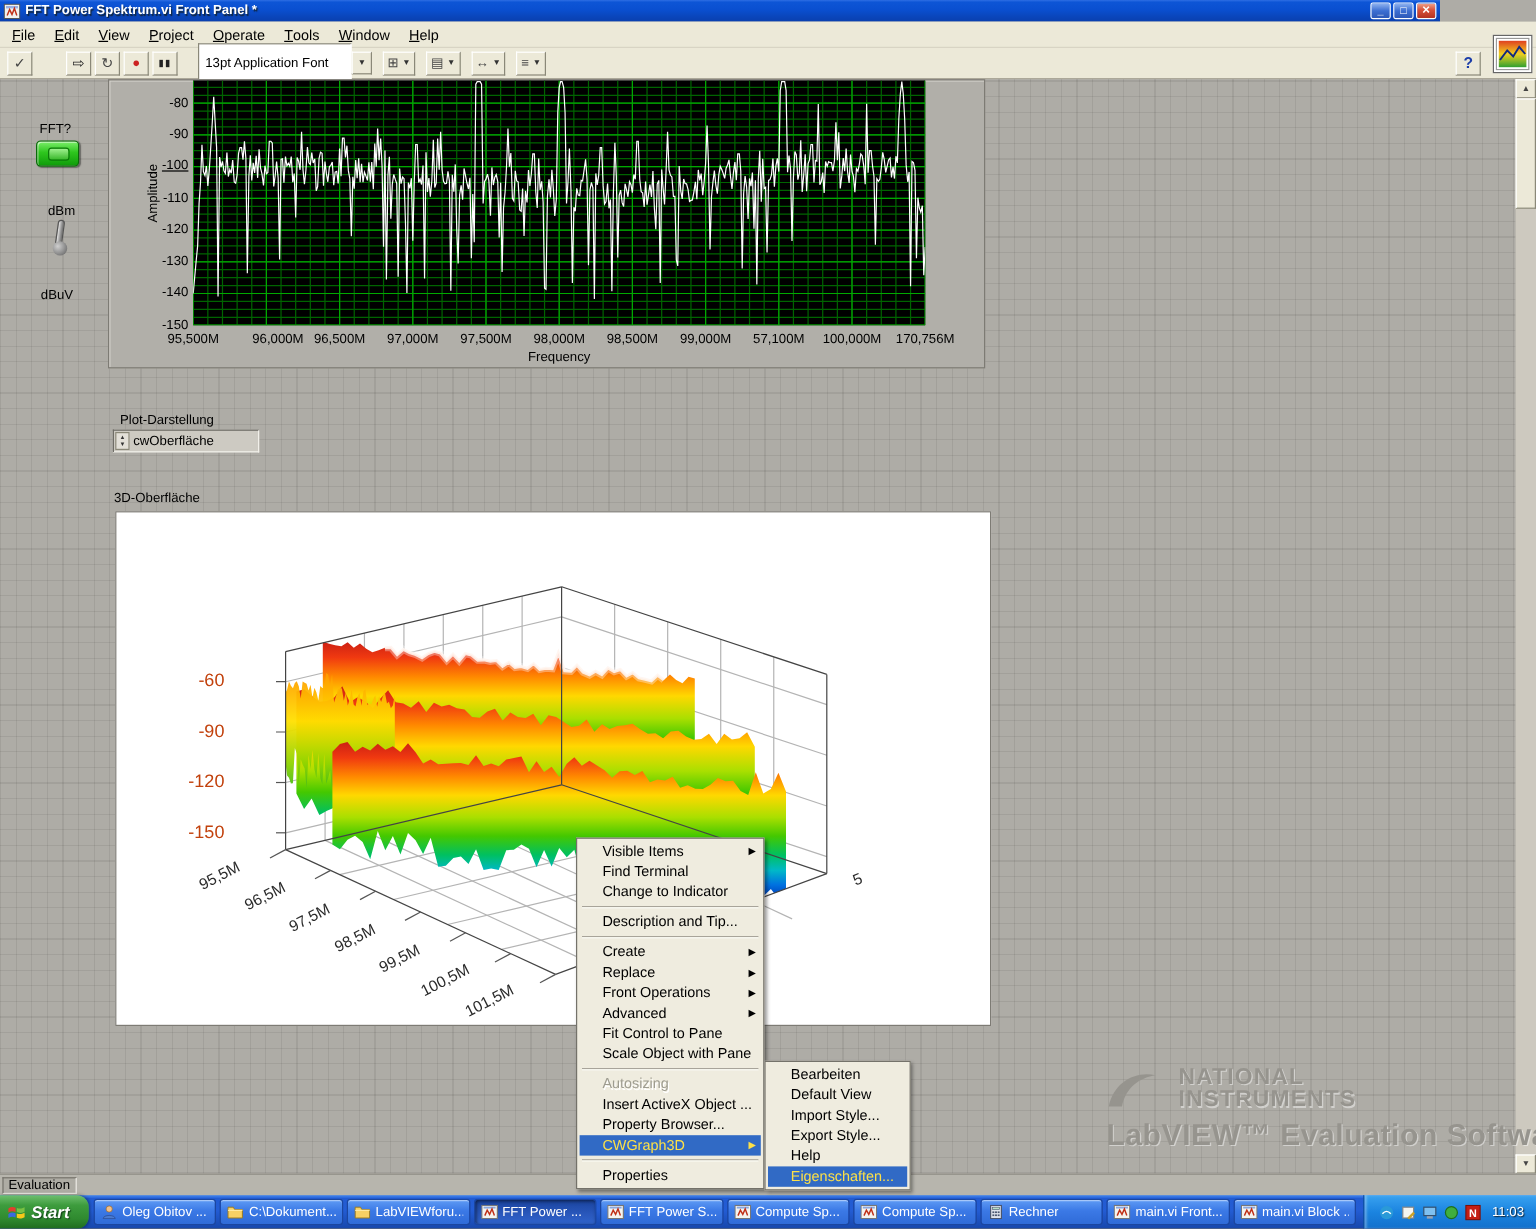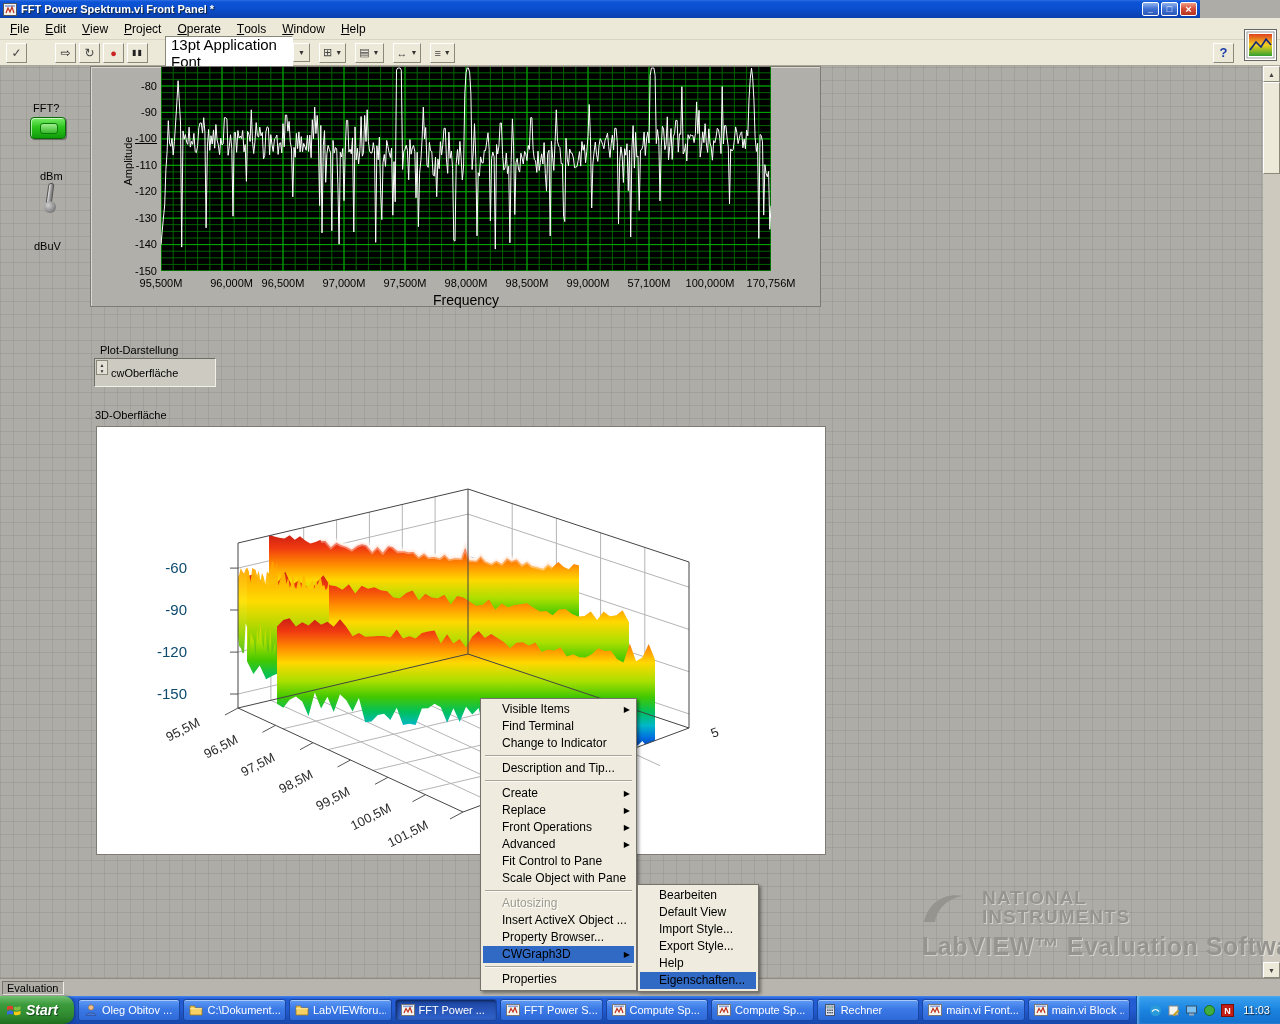--- a/index.html
+++ b/index.html
@@ -27,21 +27,21 @@
   #toolbar{position:absolute;left:0;top:40px;width:1280px;height:26px;background:#ece9d8;border-bottom:1px solid #aca899;
     display:flex;align-items:center;padding-left:6px;gap:3px}
   .tb-btn{width:21px;height:20px;background:#ece9d8;border:1px solid;border-color:#fff #8a8878 #8a8878 #fff;
     display:flex;align-items:center;justify-content:center;font-size:12px;color:#444}
   .tb-btn.run{color:#222}
   .tb-btn.abort{color:#c22;font-size:11px}
   .tb-btn.pause{color:#222;font-size:8px;letter-spacing:1px}
   .tb-gap{width:22px}
   #font-combo{display:flex;align-items:center;margin-left:14px}
   #font-combo .field{width:128px;height:33px;background:#fff;border:1px solid;border-color:#8a8878 #fff #fff #8a8878;
-    font-size:15px;display:flex;align-items:center;padding-left:5px}
+    font-size:11px;display:flex;align-items:center;padding-left:5px}
   #font-combo .drop{width:17px;height:19px;background:#ece9d8;border:1px solid;border-color:#fff #8a8878 #8a8878 #fff;
     display:flex;align-items:center;justify-content:center;font-size:7px;color:#333}
   .tool-combo{display:flex;align-items:center;height:20px;background:#ece9d8;border:1px solid;border-color:#fff #8a8878 #8a8878 #fff;
     padding:0 3px;gap:3px;margin-left:6px;font-size:11px;color:#444}
   .tool-combo .caret{font-size:7px;color:#333}
   #help-btn{margin-left:auto;margin-right:46px;color:#1a3ca8;font-weight:bold;font-size:13px}
   #vi-icon-box{position:absolute;right:3px;top:29px;width:33px;height:32px;background:#fff;border:1px solid #666;
     display:flex;align-items:center;justify-content:center}
 
   
@@ -52,55 +52,55 @@
 
   
   #graph2d{position:absolute;left:90px;top:0;width:731px;height:241px;background:#b1afa9;
     border:1px solid #7d7b74;box-shadow:inset 1px 1px 0 #d9d7d1}
   #g2d-plot{position:absolute;left:70px;top:0;width:610px;height:204px;background:#000}
   #g2d-ylabel{position:absolute;left:-3px;top:88px;width:80px;text-align:center;font-size:11px;transform:rotate(-90deg)}
   .ytick{position:absolute;right:2px;width:30px;text-align:right;font-size:11px}
   #g2d-yticks{position:absolute;left:36px;top:0;width:32px;height:204px}
   #g2d-xticks{position:absolute;left:0;top:210px;width:731px;height:13px;font-size:11px}
   .xtick{position:absolute;width:62px;text-align:center}
-  #g2d-xlabel{position:absolute;left:315px;top:225px;width:120px;text-align:center;font-size:14px}
+  #g2d-xlabel{position:absolute;left:315px;top:225px;width:120px;text-align:center;font-size:11px}
 
   
   #fft-button{position:absolute;left:30px;top:51px;width:36px;height:22px;border-radius:4px;
     background:linear-gradient(180deg,#7bee6a 0%,#2ec61e 45%,#0f9c0a 100%);
     border:1px solid #0a6a08;box-shadow:inset 1px 1px 0 rgba(255,255,255,.6),1px 1px 1px rgba(0,0,0,.4)}
   #fft-button .lens{position:absolute;left:9px;top:5px;width:18px;height:11px;border-radius:3px;
     background:linear-gradient(180deg,#9ef08e,#3ab82c);border:1px solid #0c7a0a}
   #toggle-switch{position:absolute;left:40px;top:117px;width:20px;height:34px}
   #toggle-switch .base{position:absolute;left:4px;top:18px;width:12px;height:12px;border-radius:50%;
     background:radial-gradient(circle at 35% 35%,#cfcfcf,#5a5a5a)}
   #toggle-switch .lever{position:absolute;left:7px;top:0px;width:6px;height:22px;border-radius:3px;
     background:linear-gradient(90deg,#e8e8e8,#9a9a9a 60%,#6f6f6f);border:1px solid #555;transform:rotate(8deg)}
 
   
-  #plot-ring{position:absolute;left:94px;top:292px;width:122px;height:29px;background:#cdcac2;
+  #plot-ring{position:absolute;left:94px;top:292px;width:122px;height:19px;background:#cdcac2;
     border:1px solid;border-color:#6f6d66 #f2f0ea #f2f0ea #6f6d66;display:flex;align-items:center;
     font-size:11px;padding-left:16px;color:#000}
   #plot-ring .spin{position:absolute;left:1px;top:1px;width:12px;height:15px;background:#e3e0d8;
     border:1px solid #8a8878;display:flex;flex-direction:column;align-items:center;justify-content:center;
     font-size:5px;line-height:6px;color:#333}
 
   
   #graph3d{position:absolute;left:96px;top:360px;width:730px;height:429px;background:#fff;border:1px solid #7d7b74}
   #g3d-svg{position:absolute;left:0;top:0}
-  .ztick{position:absolute;width:52px;text-align:right;font-size:15px;color:#0c4a6e}
+  .ztick{position:absolute;width:52px;text-align:right;font-size:15px;color:#c2410c}
   .xtick3{position:absolute;width:56px;height:16px;text-align:center;font-size:13px;color:#2b2b2b;transform:rotate(-27deg)}
   .ytick3{position:absolute;font-size:13px;color:#2b2b2b;transform:rotate(-22deg)}
 
   
   .menu{position:absolute;background:#efecdf;border:1px solid #74726a;box-shadow:2px 2px 3px rgba(0,0,0,.4);
     padding:2px;font-size:12px;color:#000;z-index:40}
   .menu .mi{height:17px;line-height:17px;display:flex;align-items:center;padding:0 16px 0 19px;position:relative;white-space:nowrap}
   .menu .mi .arrow{position:absolute;right:4px;font-size:8px}
-  .menu .mi.hl{background:#316ac5;color:#000000}
+  .menu .mi.hl{background:#316ac5;color:#fde047}
   .menu .mi.dis{color:#9e9c90;text-shadow:1px 1px 0 #fff}
   .menu .sep{height:0;border-top:1px solid #a8a49a;border-bottom:1px solid #fbfaf4;margin:3px 2px}
   #context-menu{left:480px;top:632px;width:157px}
   #cw-submenu{left:637px;top:818px;width:122px;z-index:41}
 
   
   #watermark{position:absolute;left:922px;top:822px;width:348px;color:#96948e;z-index:5}
   .wm-brand{display:flex;align-items:center;gap:18px}
   .wm-names{font-size:19px;font-weight:bold;letter-spacing:1px;line-height:19px;text-shadow:1px 1px 0 rgba(255,255,255,.45)}
   .wm-product{font-size:25px;font-weight:bold;margin-top:6px;letter-spacing:0.5px;text-shadow:1px 1px 0 rgba(255,255,255,.45);white-space:nowrap}

